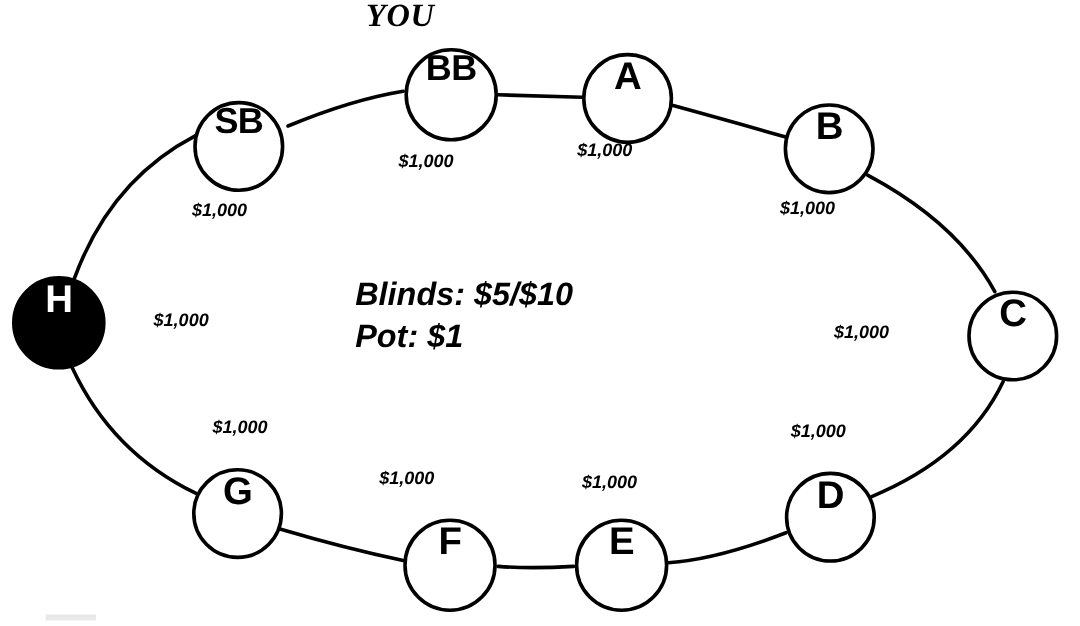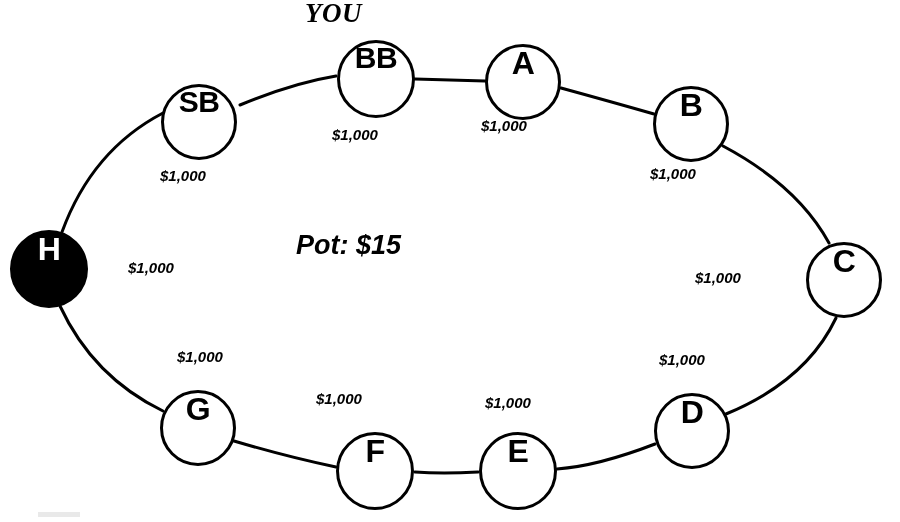--- a/index.html
+++ b/index.html
@@ -178,18 +178,19 @@
 
   <span class="stack" style="left:316px; top:390px;">$1,000</span>
 
   <span class="stack" style="left:177px; top:348px;">$1,000</span>
 
   <span class="stack" style="left:128px; top:259px;">$1,000</span>
 
   <span class="you-tag" style="left:305px; top:-2px;">YOU</span>
 
   <div class="center-info" style="left:296px; top:228px;">
-    <div>Pot: $15</div>
+    <div>Blinds: $5/$10</div>
+    <div>Pot: $1</div>
   </div>
 
   <div class="scan-artifact"></div>
 
 </div>
 
 </body></html>

